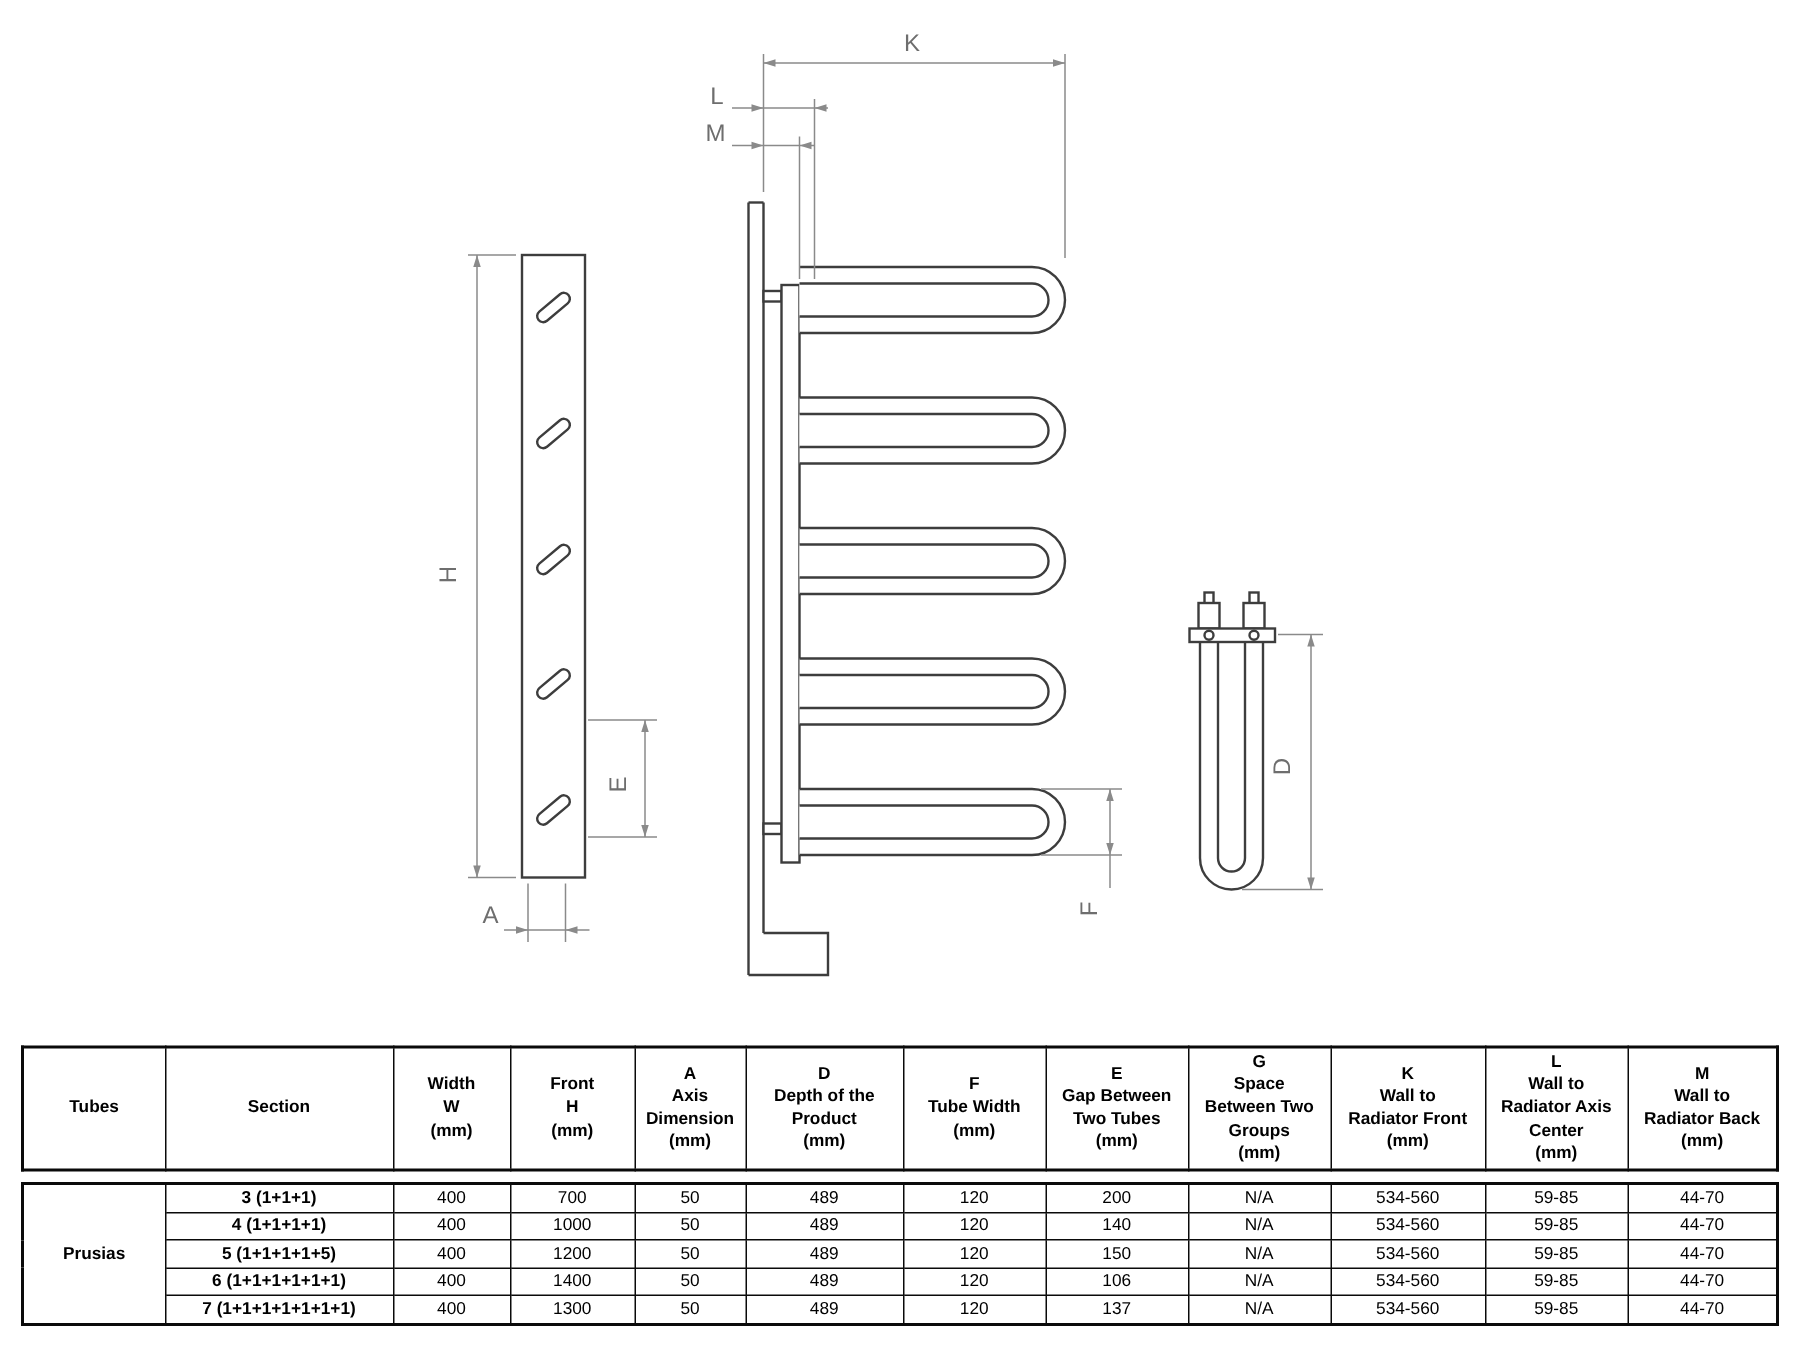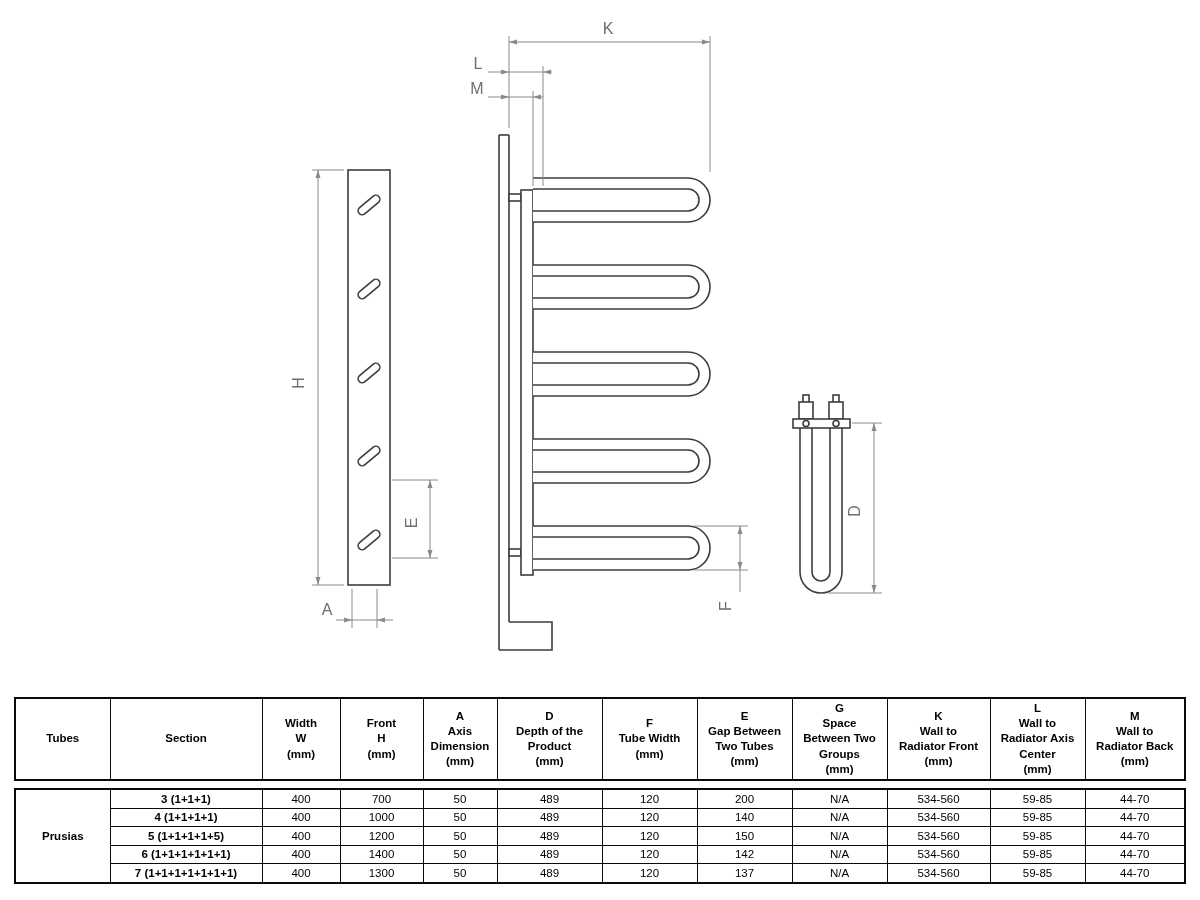--- a/index.html
+++ b/index.html
@@ -285,21 +285,21 @@
         <td>59-85</td>
         <td>44-70</td>
       </tr>
       <tr>
         <td class="sec">6 (1+1+1+1+1+1)</td>
         <td>400</td>
         <td>1400</td>
         <td>50</td>
         <td>489</td>
         <td>120</td>
-        <td>142</td>
+        <td>106</td>
         <td>N/A</td>
         <td>534-560</td>
         <td>59-85</td>
         <td>44-70</td>
       </tr>
       <tr>
         <td class="sec">7 (1+1+1+1+1+1+1)</td>
         <td>400</td>
         <td>1300</td>
         <td>50</td>

